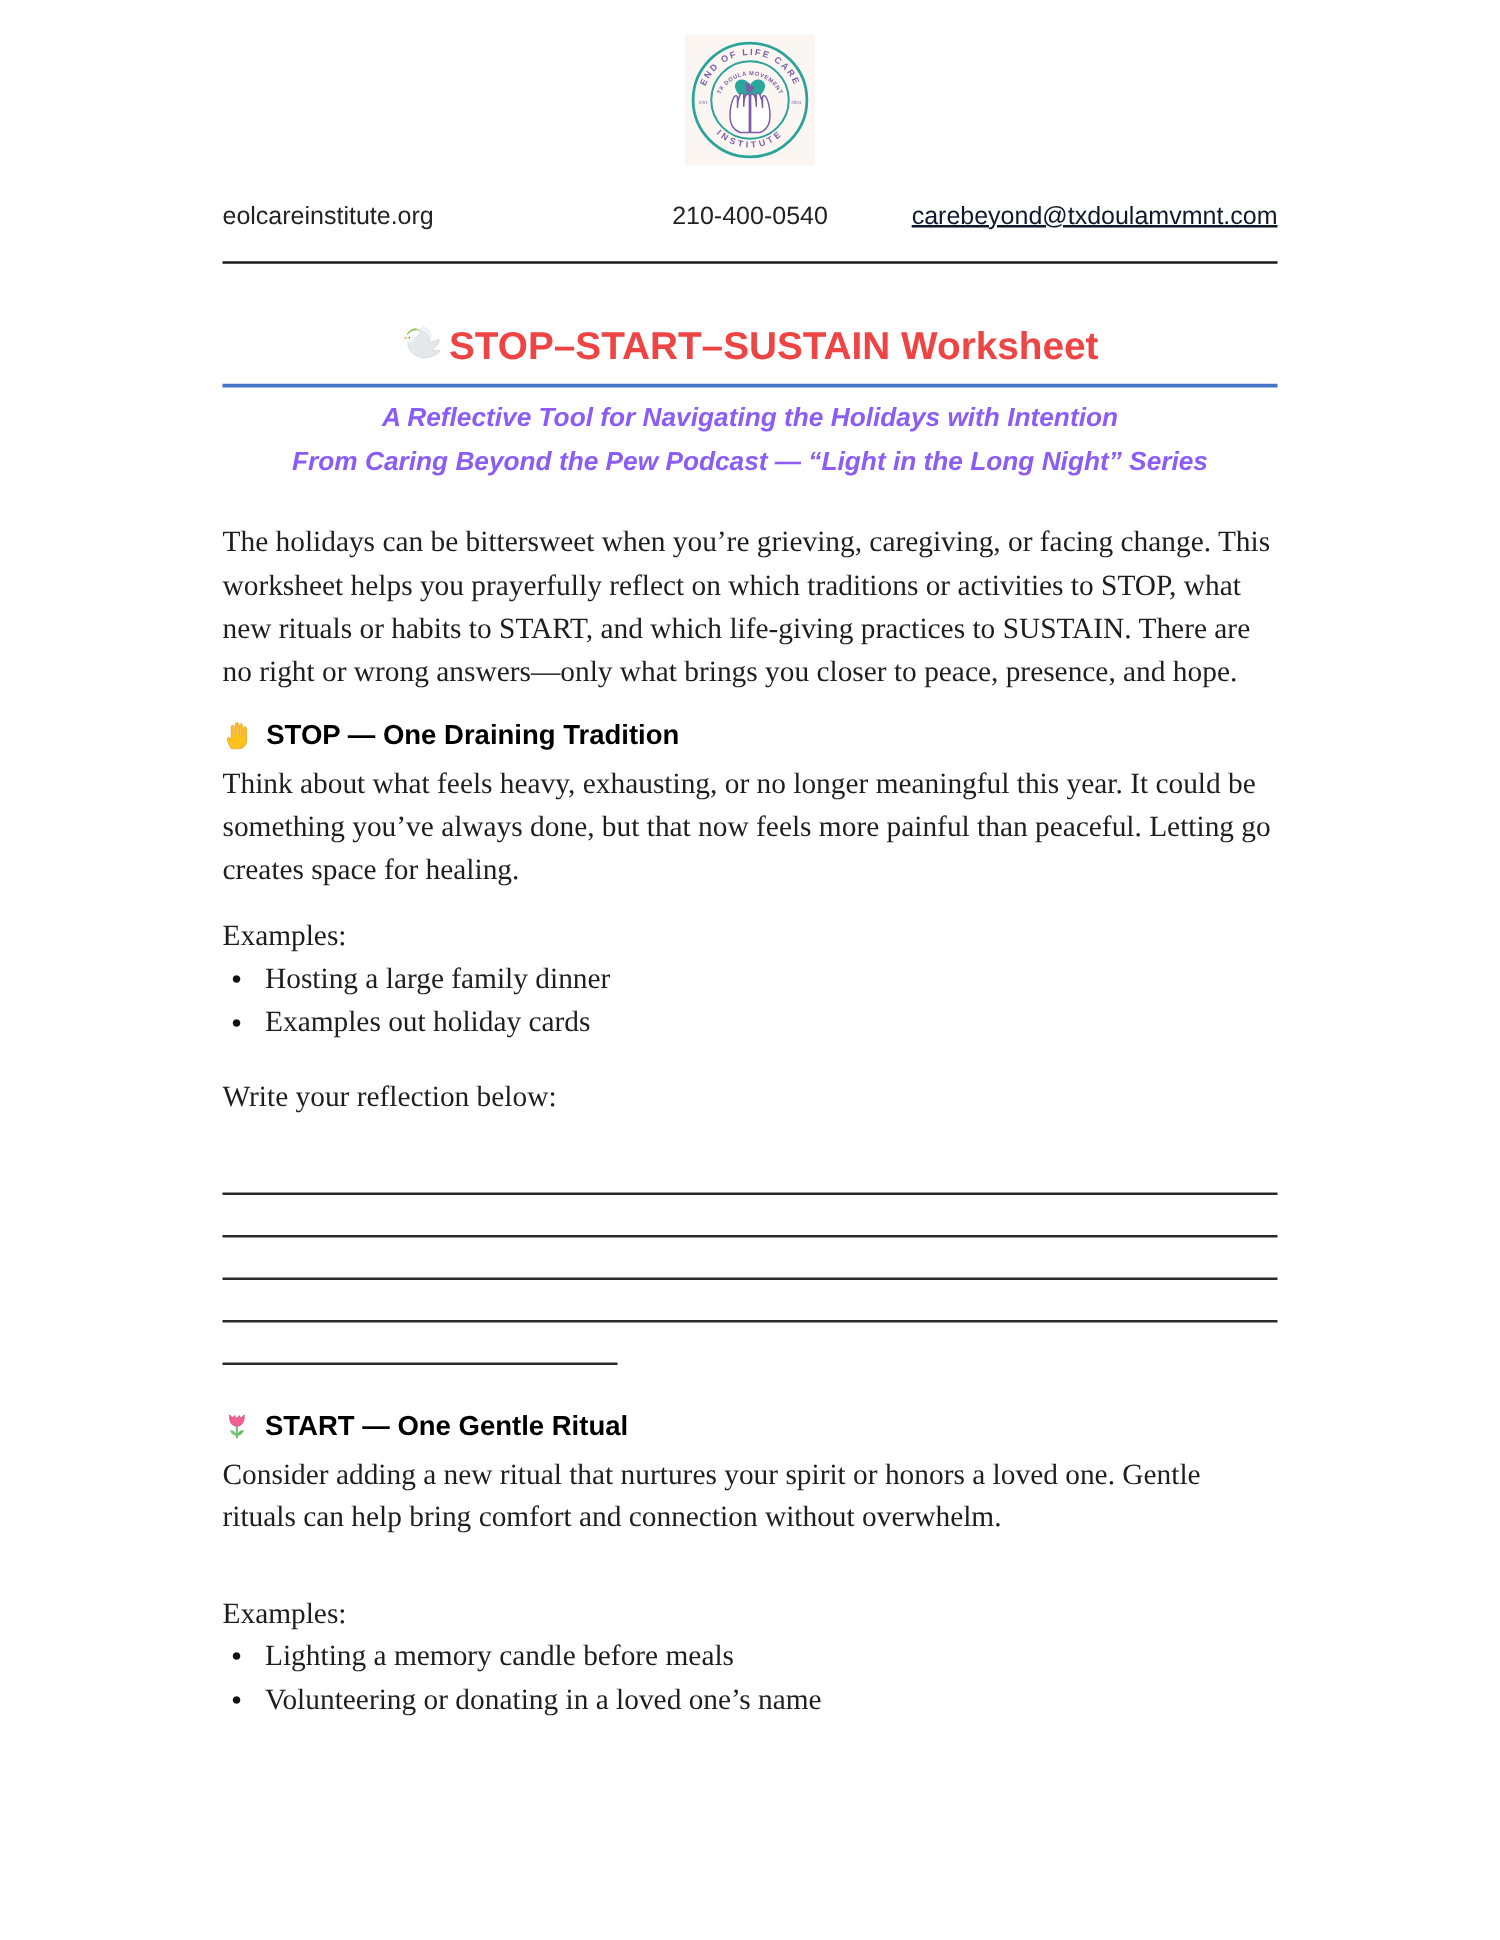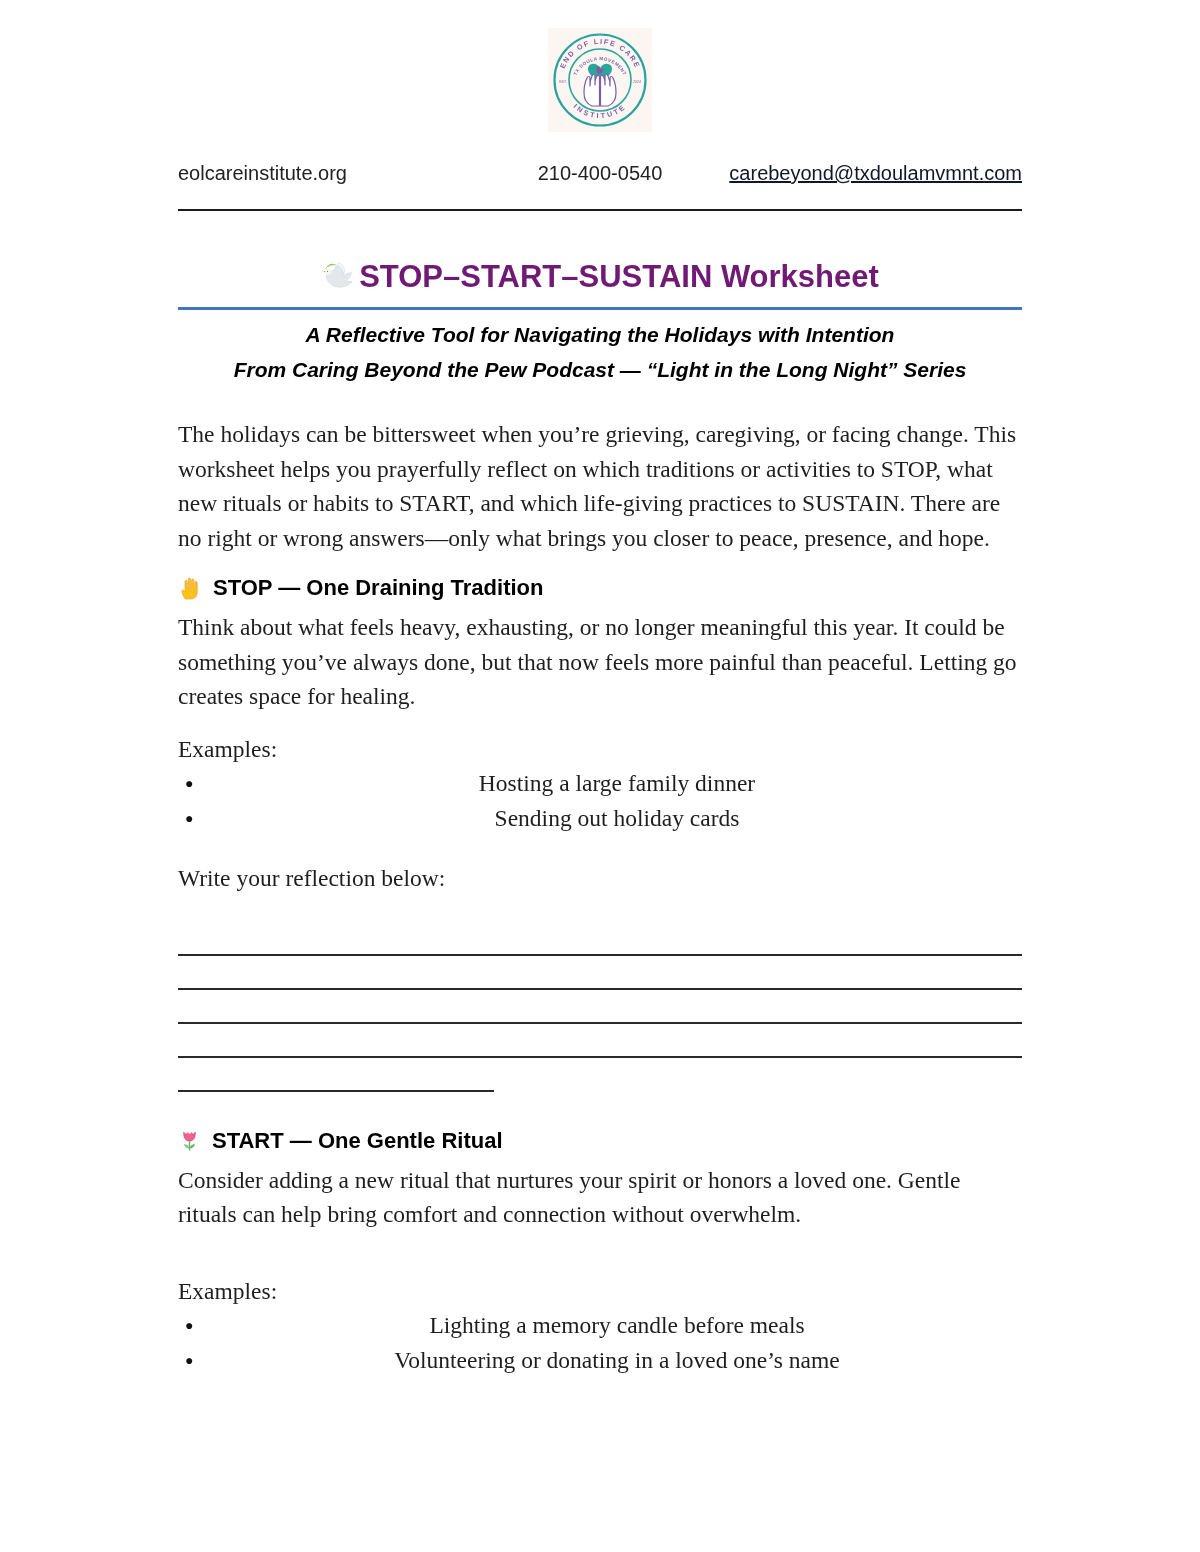--- a/index.html
+++ b/index.html
@@ -19,40 +19,40 @@
     margin-top:30px; display:flex; align-items:baseline; justify-content:space-between;
     font-family:"Liberation Sans", sans-serif; font-size:20px; color:#222222;
   }
   .contact-row .phone { position:absolute; left:50%; transform:translateX(-50%); }
   .contact-row { position:relative;text-align:right; }
   .email-link { color:#0f172a; text-decoration:underline; cursor:pointer; }
   .header-rule { margin-top:24px; border-top:2px solid #1b1b1b; }
 
   
   .title-row {
-    margin-top:48px; display:flex; align-items:flex-end; justify-content:center; gap:0;
-    font-family:"Liberation Sans", sans-serif; font-weight:bold; font-size:31px; color:#701a75;
+    margin-top:48px; display:flex; align-items:center; justify-content:center; gap:0;
+    font-family:"Liberation Sans", sans-serif; font-weight:bold; font-size:31px; color:#ef4444;
   }
   .title-rule { margin-top:12px; border-top:3px solid #4472c4; }
   .subtitle {
     margin-top:7px; text-align:center; font-family:"Liberation Sans", sans-serif;
-    font-weight:bold; font-style:italic; font-size:21px; line-height:35px; color:#000000;
+    font-weight:bold; font-style:italic; font-size:21px; line-height:35px; color:#8b5cf6;
   }
 
   
   .intro { margin-top:30px; font-size:23.5px; line-height:34.5px; }
   .section-heading {
     margin-top:20px; display:flex; align-items:center; gap:11px;
     font-family:"Liberation Sans", sans-serif; font-weight:bold; font-size:22px; color:#000000;
   }
   .section-body { margin-top:9px; font-size:23.5px; line-height:34.5px; }
   .examples-label { margin-top:18px; font-size:23.5px; line-height:34.5px; }
   .examples-label.spaced { margin-top:42px; }
   ul.examples { list-style:none; margin:0; padding-left:34px; font-size:23.5px; }
-  ul.examples li { position:relative; line-height:34.5px;text-align:center; }
+  ul.examples li { position:relative; line-height:34.5px; }
   ul.examples li::before { content:"●"; position:absolute; left:-27px; top:1px; font-size:14px; color:#111; }
   .reflection-label { margin-top:26px; font-size:23.5px; line-height:34.5px; }
 
   .blank-lines { margin-top:26px; }
   .blank-line { height:34px; border-bottom:2px solid #2a2a2a; }
   .blank-line.short { width:316px; }
 
   .icon { display:inline-flex; flex:0 0 auto; }
 </style>
 </head>
@@ -135,21 +135,21 @@
           <path d="M7.2 24 C5.8 22.2 4.4 19.2 3.8 16.6 C3.5 15.3 4.9 14.5 5.9 15.4 L7 16.6 L7 6.6 C7 4.8 9.3 4.8 9.3 6.6 L9.3 12.6 L10.3 12.6 L10.3 4.4 C10.3 2.6 12.6 2.6 12.6 4.4 L12.6 12.4 L13.6 12.4 L13.6 5.4 C13.6 3.6 15.9 3.6 15.9 5.4 L15.9 13 L16.9 13 L16.9 7.8 C16.9 6 19.2 6 19.2 7.8 L19.2 17.2 C19.2 21.6 16.5 24 12.6 24 Z" fill="#fcc21b" stroke="#e8a33d" stroke-width="0.7" stroke-linejoin="round"></path>
         </svg>
       </span>
       <span>STOP — One Draining Tradition</span>
     </div>
     <p class="section-body">Think about what feels heavy, exhausting, or no longer meaningful this year. It could be something you’ve always done, but that now feels more painful than peaceful. Letting go creates space for healing.</p>
 
     <p class="examples-label">Examples:</p>
     <ul class="examples">
       <li>Hosting a large family dinner</li>
-      <li>Sending out holiday cards</li>
+      <li>Examples out holiday cards</li>
     </ul>
 
     <p class="reflection-label">Write your reflection below:</p>
     <div class="blank-lines">
       <div class="blank-line"></div>
       <div class="blank-line"></div>
       <div class="blank-line"></div>
       <div class="blank-line"></div>
       <div class="blank-line short"></div>
     </div>

